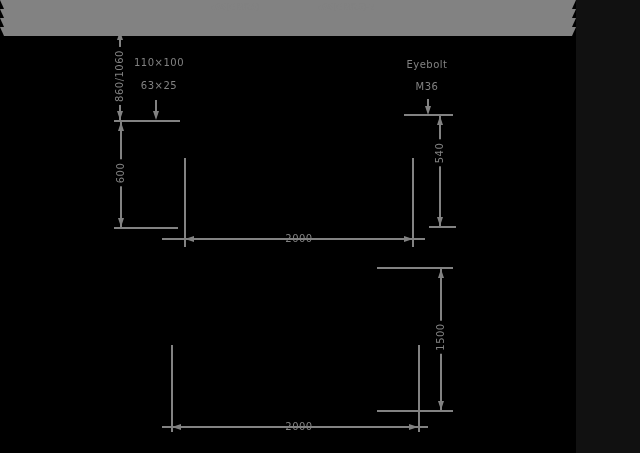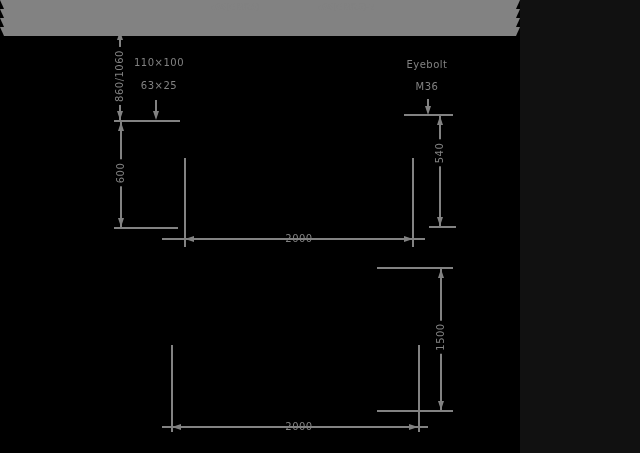--- a/index.html
+++ b/index.html
@@ -1,18 +1,18 @@
 <!DOCTYPE html>
 <html><head>
 <meta charset="utf-8">
 <style>
   :root { --ink: #828282; --bg: #000000; }
   html,body { margin:0; padding:0; background:#111; }
   #stage {
-    position:relative; width:520px; height:453px; background:var(--bg);
+    position:relative; width:576px; height:453px; background:var(--bg);
     overflow:hidden; font-family:"DejaVu Sans", sans-serif;
   }
   .hl { position:absolute; height:2px; background:var(--ink); }
   .vl { position:absolute; width:2px;  background:var(--ink); }
   .vl.thick { width:3px; }
   .lbl {
     position:absolute; color:var(--ink); font-size:10px; line-height:1;
     white-space:nowrap; transform:translate(-50%,-50%); letter-spacing:0.5px;
   }
   .lbl.rot { transform:translate(-50%,-50%) rotate(-90deg); }

